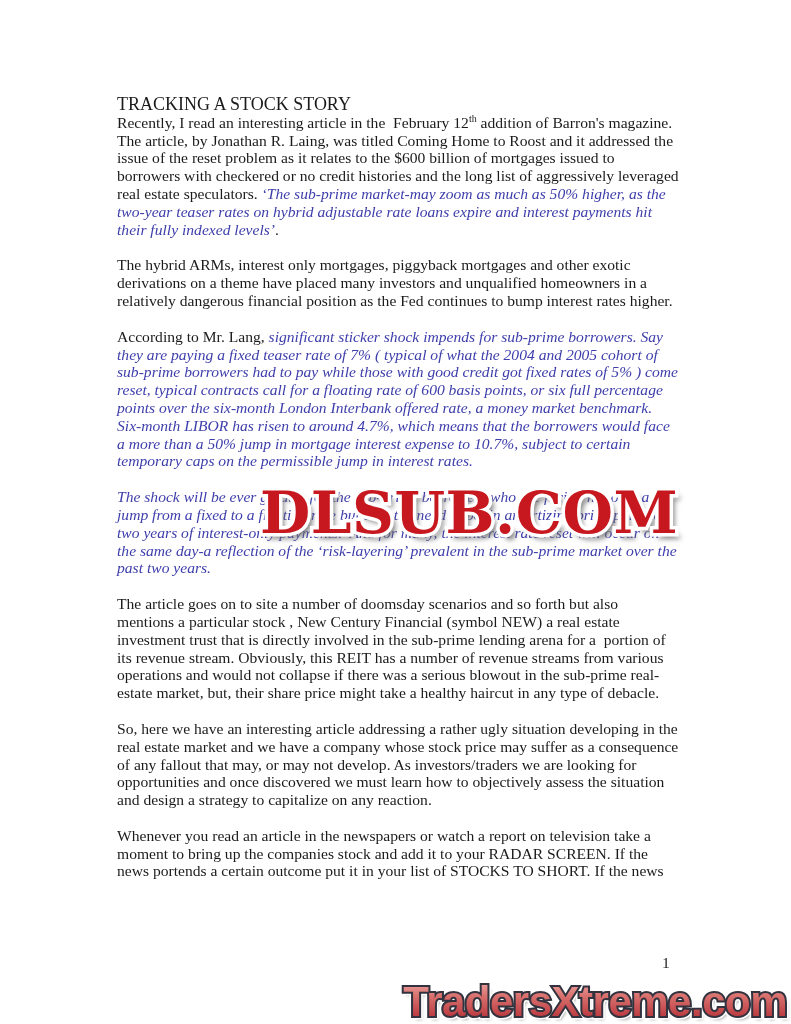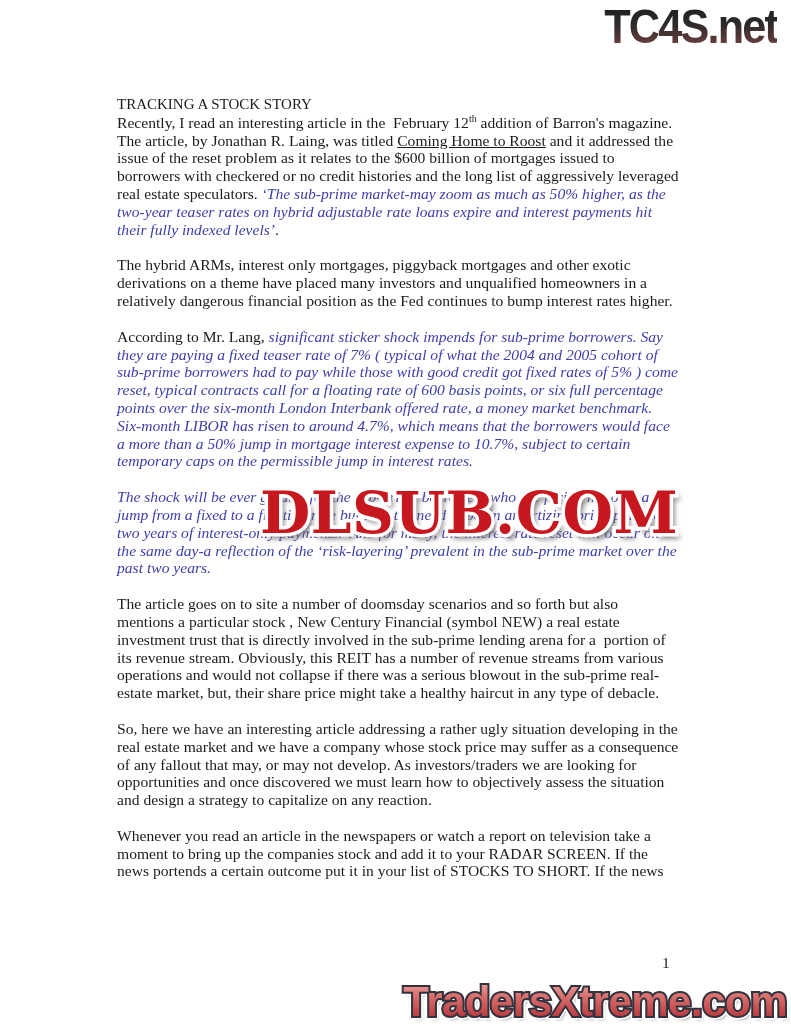--- a/index.html
+++ b/index.html
@@ -15,26 +15,26 @@
     font-weight:800;font-size:48px;line-height:1;letter-spacing:-2px;
     background:linear-gradient(180deg,#1e1e1e 0%,#2e2b2b 45%,#5d3a3a 78%,#8a5a57 100%);
     -webkit-background-clip:text;background-clip:text;color:transparent;
     transform:scaleX(.9);transform-origin:top right;
     filter:blur(.4px);
   }
 
   
   .doc{position:absolute;left:117px;top:96px;width:562px;
        font-size:15.6px;line-height:17.8px;}
-  .doc h1,.doc h2{font-size:15px;font-weight:normal;margin:18px 0 0 0;white-space:pre-wrap;}
+  .doc h1,.doc h2{font-size:18px;font-weight:normal;margin:18px 0 0 0;white-space:pre-wrap;}
   .doc h1{margin-top:0;}
   .doc p{margin:18px 0 0 0;white-space:pre-wrap;}
   .doc p.first{margin-top:0;}
   .run-blue{color:var(--accent_blue,#3d3dab);font-weight:normal;font-style:italic;}
-  .run-underline{text-decoration:underline;}
+  .run-underline{}
   sup{font-size:10px;line-height:0;vertical-align:super;}
 
   
   .watermark{position:absolute;left:260px;top:484px;
     font-family:"DejaVu Serif","Liberation Serif",serif;
     font-weight:bold;font-size:58px;line-height:1;letter-spacing:.5px;}
   .watermark span{display:block;white-space:nowrap;}
   .wm-outline{position:absolute;left:0;top:0;color:#ffffff;
     -webkit-text-stroke:7px #ffffff;
     text-shadow:5px 6px 5px rgba(110,110,110,.8);}
@@ -55,23 +55,20 @@
     -webkit-text-stroke:4px var(--logo_outline_navy,#33333f);}
   .bl-fill{position:relative;
     background:linear-gradient(180deg,#eda4a2 0%,#d9726f 35%,#bb3a40 85%);
     -webkit-background-clip:text;background-clip:text;color:transparent;}
 </style>
 </head>
 <body>
 
 <div class="page">
 
-  <div class="top-logo">
-    <span class="tl-fill">TC4S.net</span>
-  </div>
 
   <div class="doc">
     <h1>TRACKING A STOCK STORY</h1>
     <p class="para first"><span>Recently, I read an interesting article in the  February 12</span><sup>th</sup><span> addition of Barron's magazine. The article, by Jonathan R. Laing, was titled </span><span class="run-underline">Coming Home to Roost</span><span> and it addressed the issue of the reset problem as it relates to the $600 billion of mortgages issued to borrowers with checkered or no credit histories and the long list of aggressively leveraged real estate speculators. </span><span class="run-blue">‘The sub-prime market-may zoom as much as 50% higher, as the two-year teaser rates on hybrid adjustable rate loans expire and interest payments hit their fully indexed levels’</span><span>.</span></p>
     <p class="para"><span>The hybrid ARMs, interest only mortgages, piggyback mortgages and other exotic derivations on a theme have placed many investors and unqualified homeowners in a relatively dangerous financial position as the Fed continues to bump interest rates higher.</span></p>
     <p class="para"><span>According to Mr. Lang, </span><span class="run-blue">significant sticker shock impends for sub-prime borrowers. Say they are paying a fixed teaser rate of 7% ( typical of what the 2004 and 2005 cohort of sub-prime borrowers had to pay while those with good credit got fixed rates of 5% ) come reset, typical contracts call for a floating rate of 600 basis points, or six full percentage points over the six-month London Interbank offered rate, a money market benchmark.  Six-month LIBOR has risen to around 4.7%, which means that the borrowers would face a more than a 50% jump in mortgage interest expense to 10.7%, subject to certain temporary caps on the permissible jump in interest rates.</span></p>
     <p class="para"><span class="run-blue">The shock will be ever greater for the sub-prime borrowers who are facing not only a jump from a fixed to a floating rate but also the need to begin amortizing principal after two years of interest-only payments.  And for many, the interest rate reset will occur on the same day-a reflection of the ‘risk-layering’ prevalent in the sub-prime market over the past two years.</span></p>
     <p class="para"><span>The article goes on to site a number of doomsday scenarios and so forth but also mentions a particular stock , New Century Financial (symbol NEW) a real estate investment trust that is directly involved in the sub-prime lending arena for a  portion of its revenue stream. Obviously, this REIT has a number of revenue streams from various operations and would not collapse if there was a serious blowout in the sub-prime real-estate market, but, their share price might take a healthy haircut in any type of debacle.</span></p>
     <p class="para"><span>So, here we have an interesting article addressing a rather ugly situation developing in the real estate market and we have a company whose stock price may suffer as a consequence of any fallout that may, or may not develop. As investors/traders we are looking for opportunities and once discovered we must learn how to objectively assess the situation and design a strategy to capitalize on any reaction.</span></p>
     <p class="para"><span>Whenever you read an article in the newspapers or watch a report on television take a moment to bring up the companies stock and add it to your RADAR SCREEN. If the news portends a certain outcome put it in your list of STOCKS TO SHORT. If the news</span></p>

